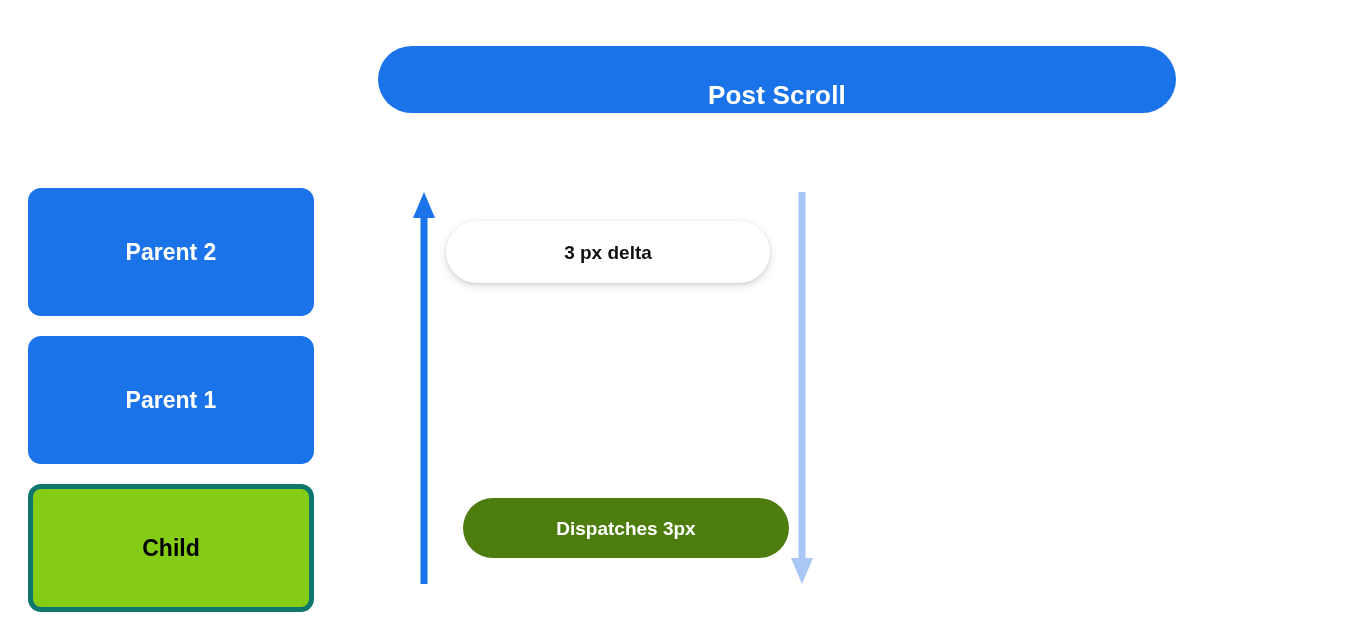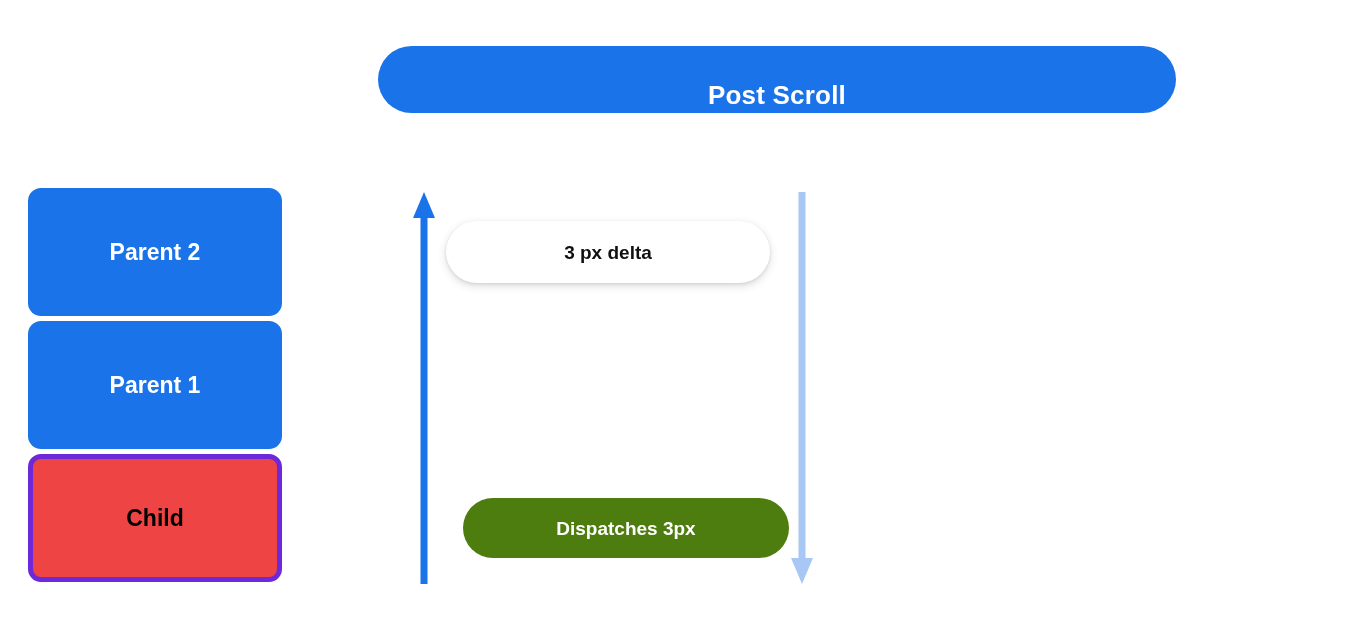--- a/index.html
+++ b/index.html
@@ -43,44 +43,44 @@
   }
 
   
   .stack {
     position: absolute;
     left: 28px;
     top: 188px;
     width: 254px;
   }
   .stack-box {
-    width: 254px;
+    width: 286px;
     box-sizing: border-box;
     border-radius: 13px;
     display: flex;
     align-items: center;
     justify-content: center;
-    margin-bottom: 5px;
+    margin-bottom: 20px;
   }
   .stack-box .box-label {
     font-size: 23px;
     font-weight: bold;
     line-height: 1;
   }
   .stack-box.filled {
     height: 128px;
     background: #1a73e8;
     border: none;
   }
   .stack-box.filled .box-label { color: #ffffff; }
 
   .stack-box.outlined {
     height: 128px;
-    background: #ef4444;
-    border: 5px solid #6d28d9;
+    background: #84cc16;
+    border: 5px solid #0f766e;
   }
   .stack-box.outlined .box-label { color: #000000; }
 
   
   .arrow {
     position: absolute;
   }
   .arrow-up {
     left: 404px;
     top: 190px;

